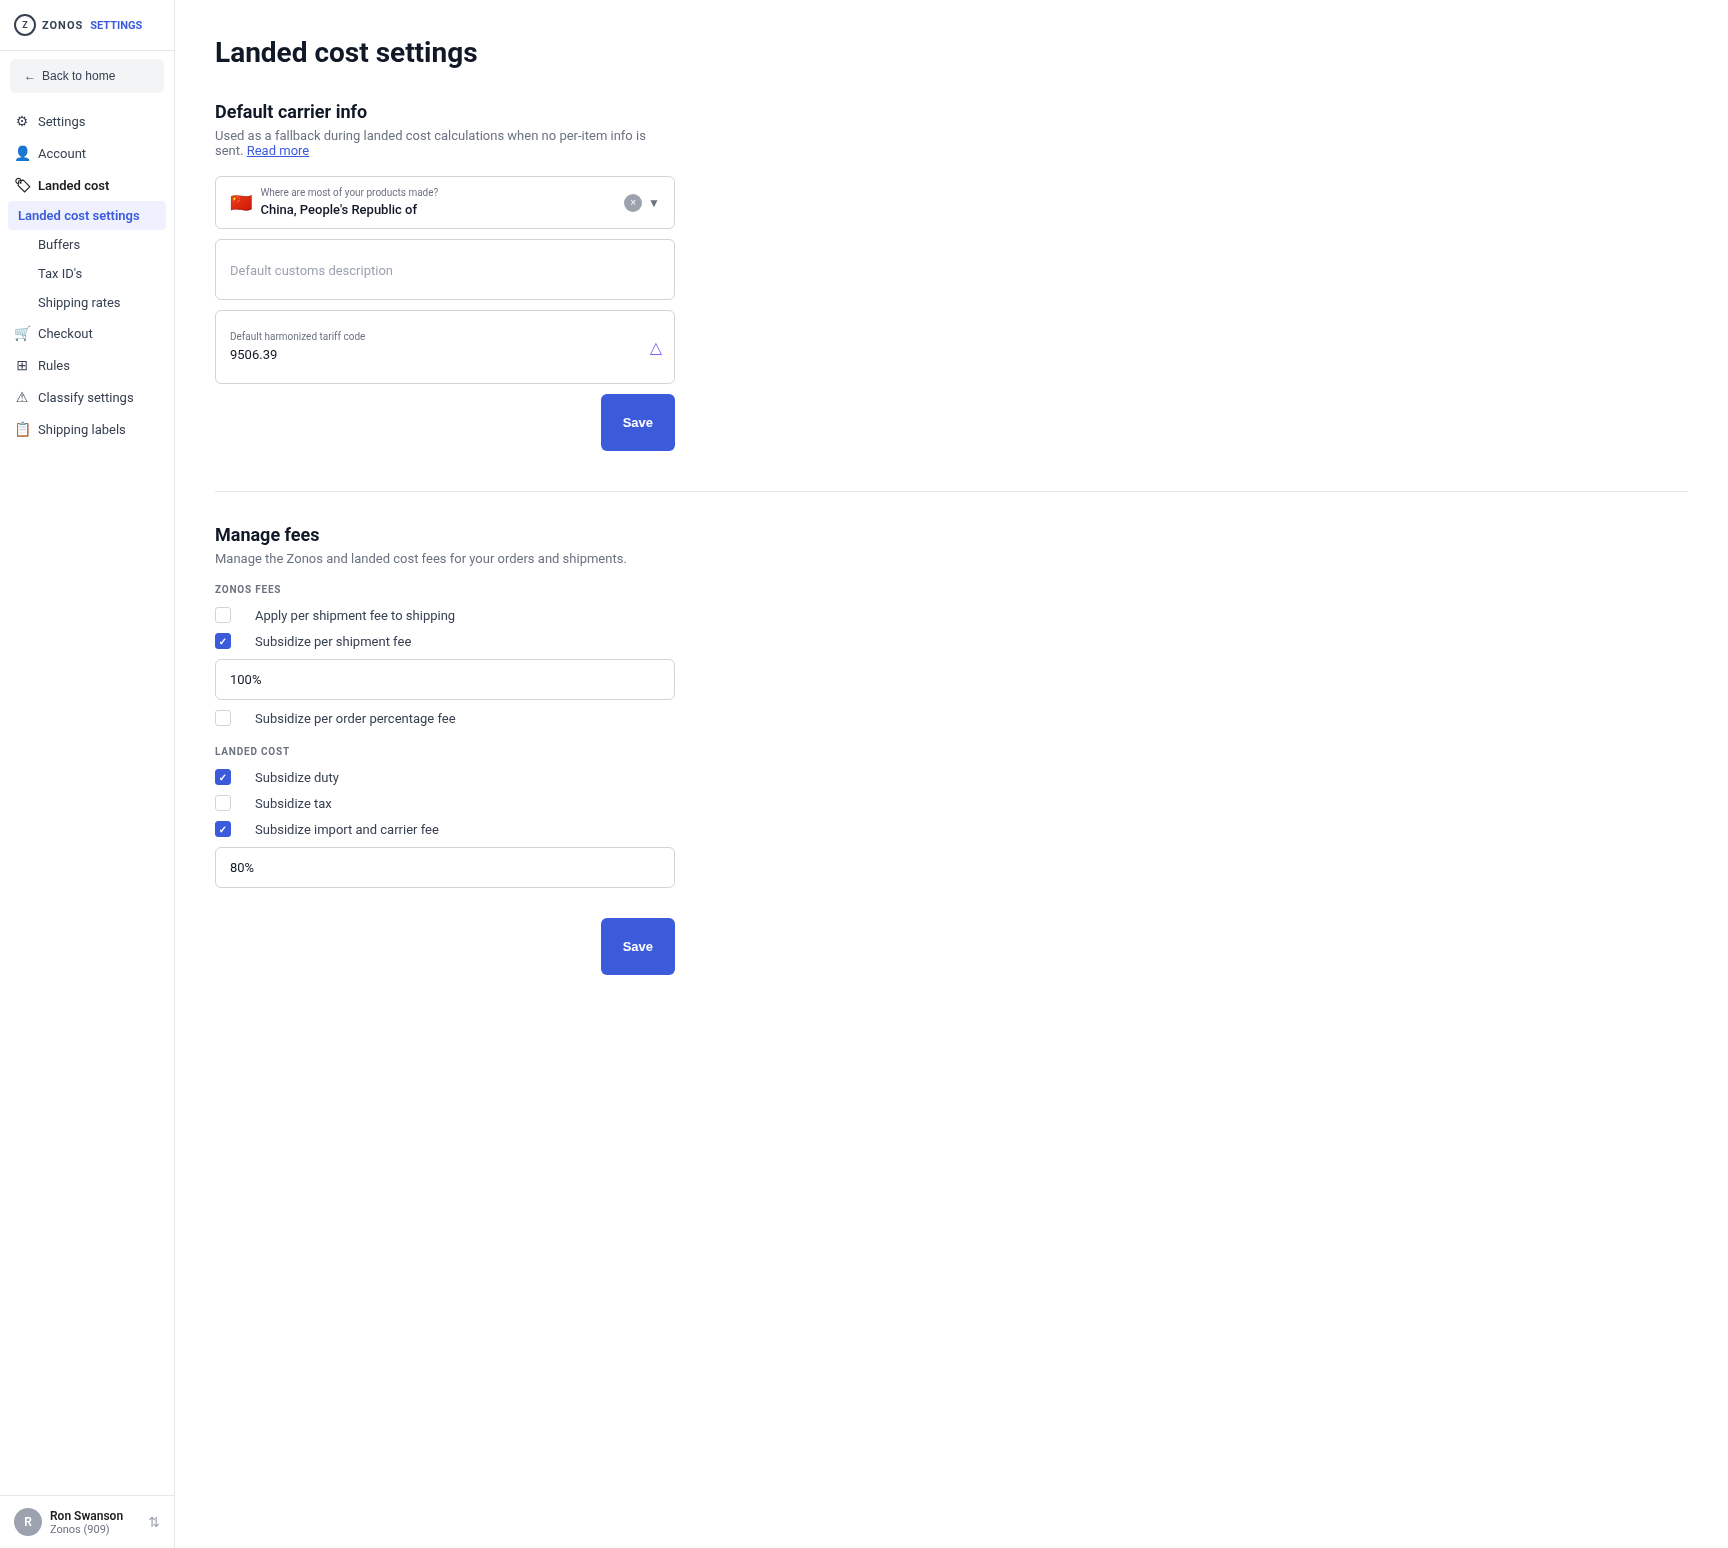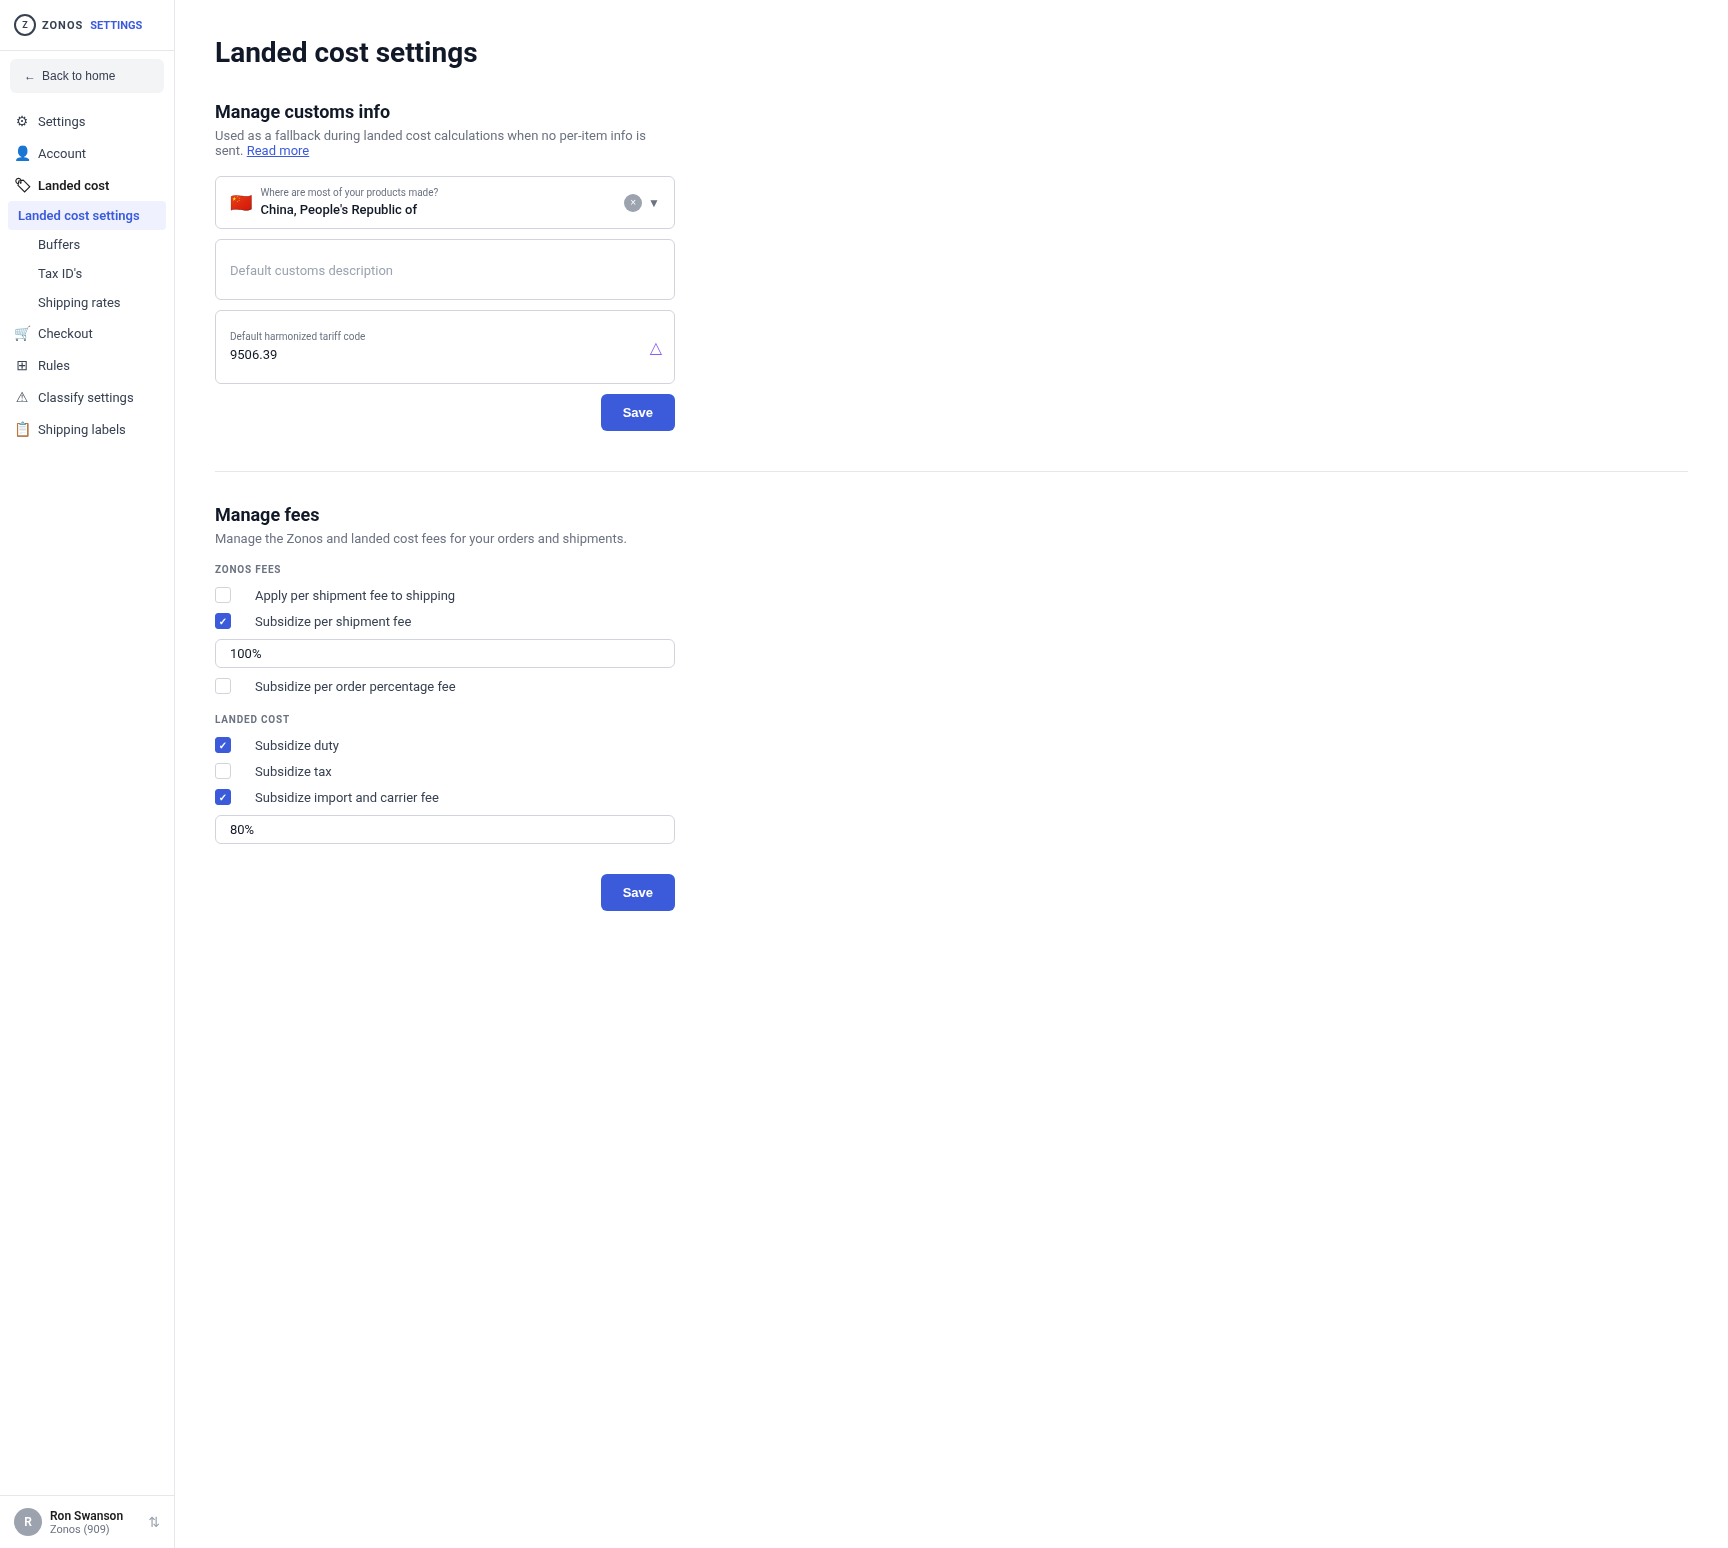--- a/index.html
+++ b/index.html
@@ -148,21 +148,21 @@
     .input-field::placeholder { color: #9ca3af; }
     .warning-icon {
       position: absolute; right: 12px; top: 50%;
       transform: translateY(-50%);
       color: #8b5cf6; font-size: 16px;
     }
 
     .save-btn {
       background: #3b5bdb; color: #fff;
       border: none; border-radius: 6px;
-      padding: 11px 22px;
+      padding: 21px 22px;
       font-size: 13px; font-weight: 600;
       cursor: pointer;
       float: right;
     }
 
     .divider { border: none; border-top: 1px solid #e5e7eb; margin: 32px 0; }
 
     
     .fees-section { max-width: 460px; }
     .fees-subsection-title {
@@ -191,21 +191,21 @@
       content: '✓';
       color: #fff;
       font-size: 10px;
       font-weight: 700;
     }
     .checkbox-label { font-size: 13px; color: #374151; }
 
     .pct-input {
       border: 1px solid #d1d5db;
       border-radius: 6px;
-      padding: 6px 14px;
+      padding: 12px 14px;
       font-size: 13px; color: #111827;
       width: 100%;
       margin-bottom: 10px;
       background: #fff;
       font-family: inherit;
       outline: none;
     }
     .pct-input::placeholder { color: #9ca3af; }
 
     .fees-group { margin-bottom: 20px; }
@@ -279,21 +279,21 @@
       </div>
     </div>
     <span class="sort-icon">⇅</span>
   </div>
 </nav>
 
 <main class="main">
   <h1 class="page-title">Landed cost settings</h1>
 
   <div class="form-section">
-    <h2 class="section-title">Manage customs info</h2>
+    <h2 class="section-title">Default carrier info</h2>
     <p class="section-desc">
       <span>Used as a fallback during landed cost calculations when no per-item info is sent.</span>
       <a href="#">Read more</a>
     </p>
 
     <div class="country-select-wrapper">
       <div class="country-select-left">
         <span class="flag">🇨🇳</span>
         <div>
           <span class="country-label">Where are most of your products made?</span>

